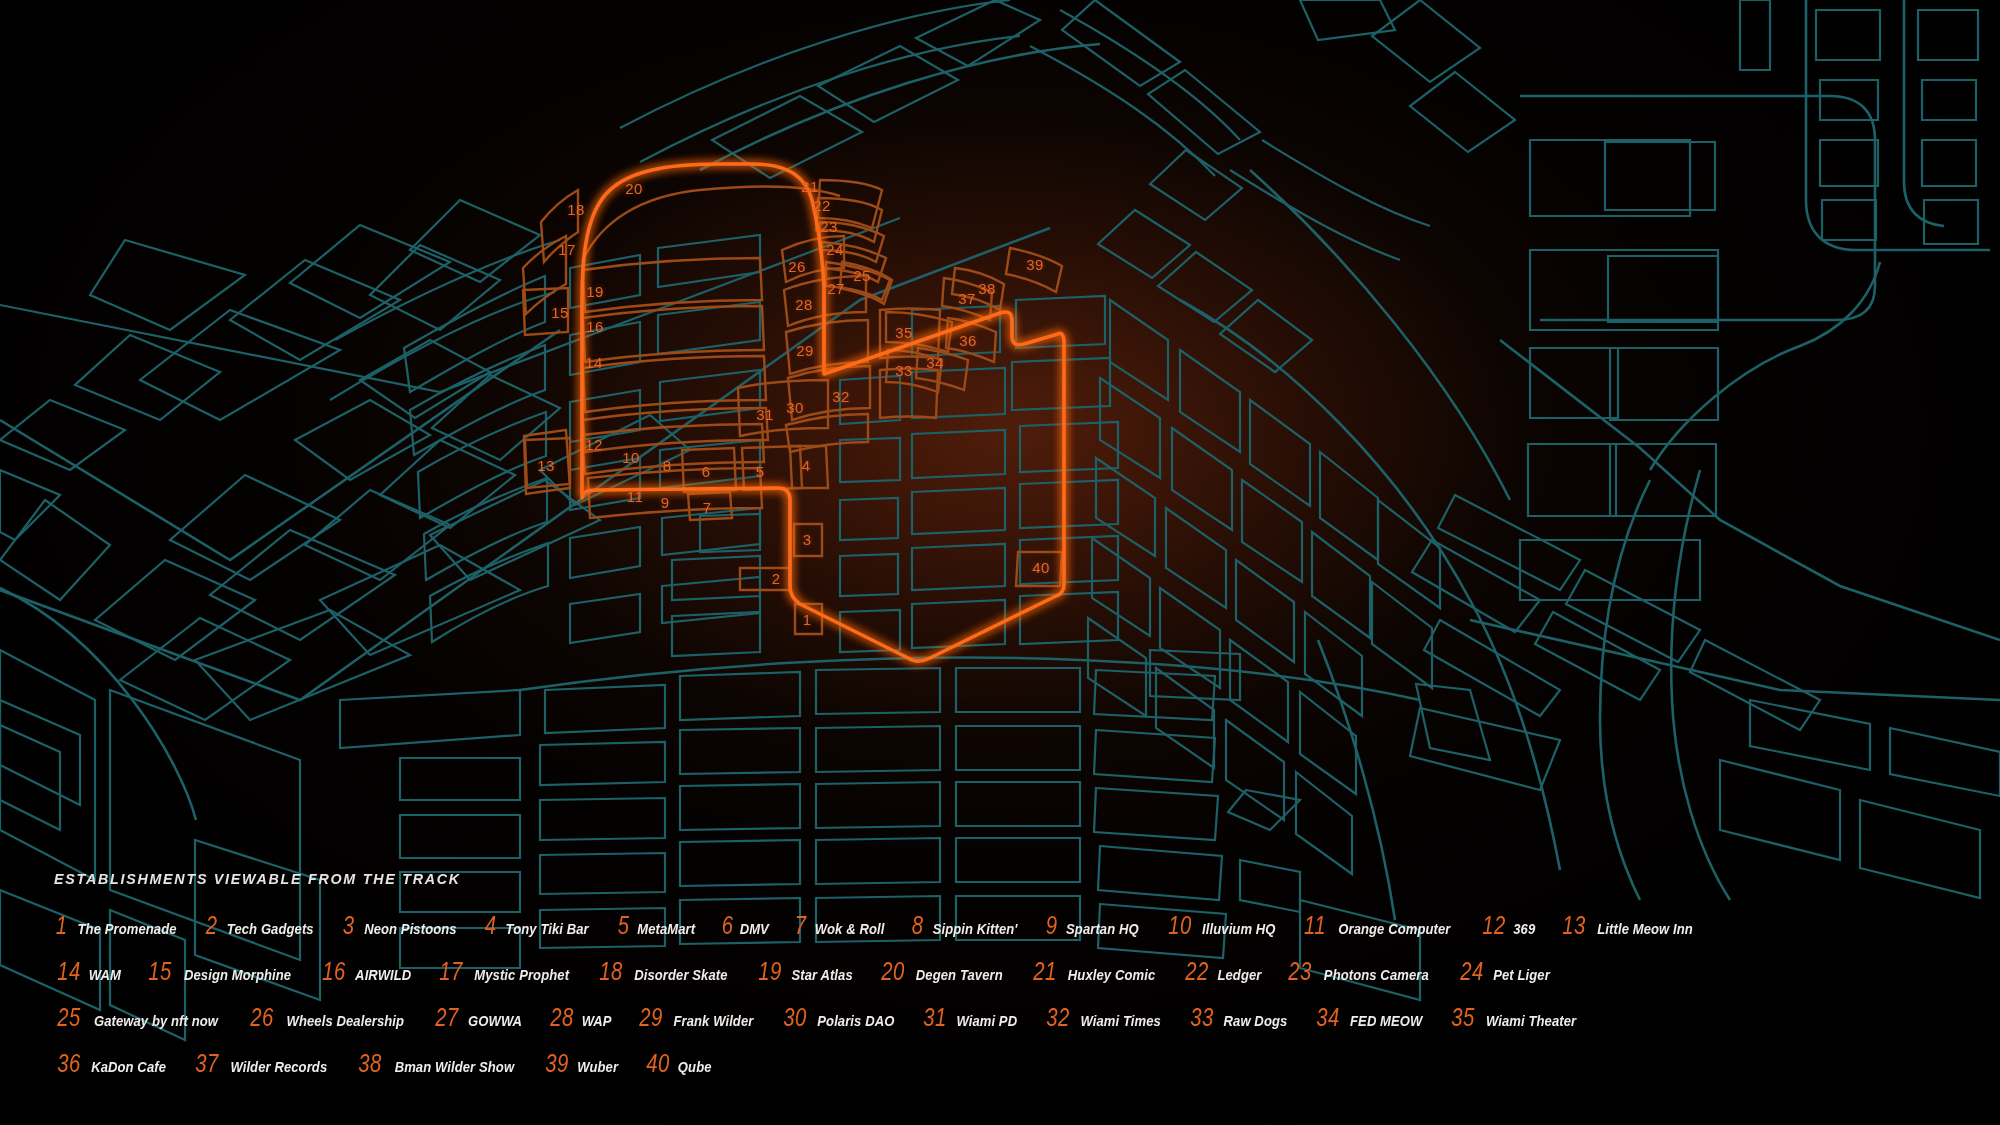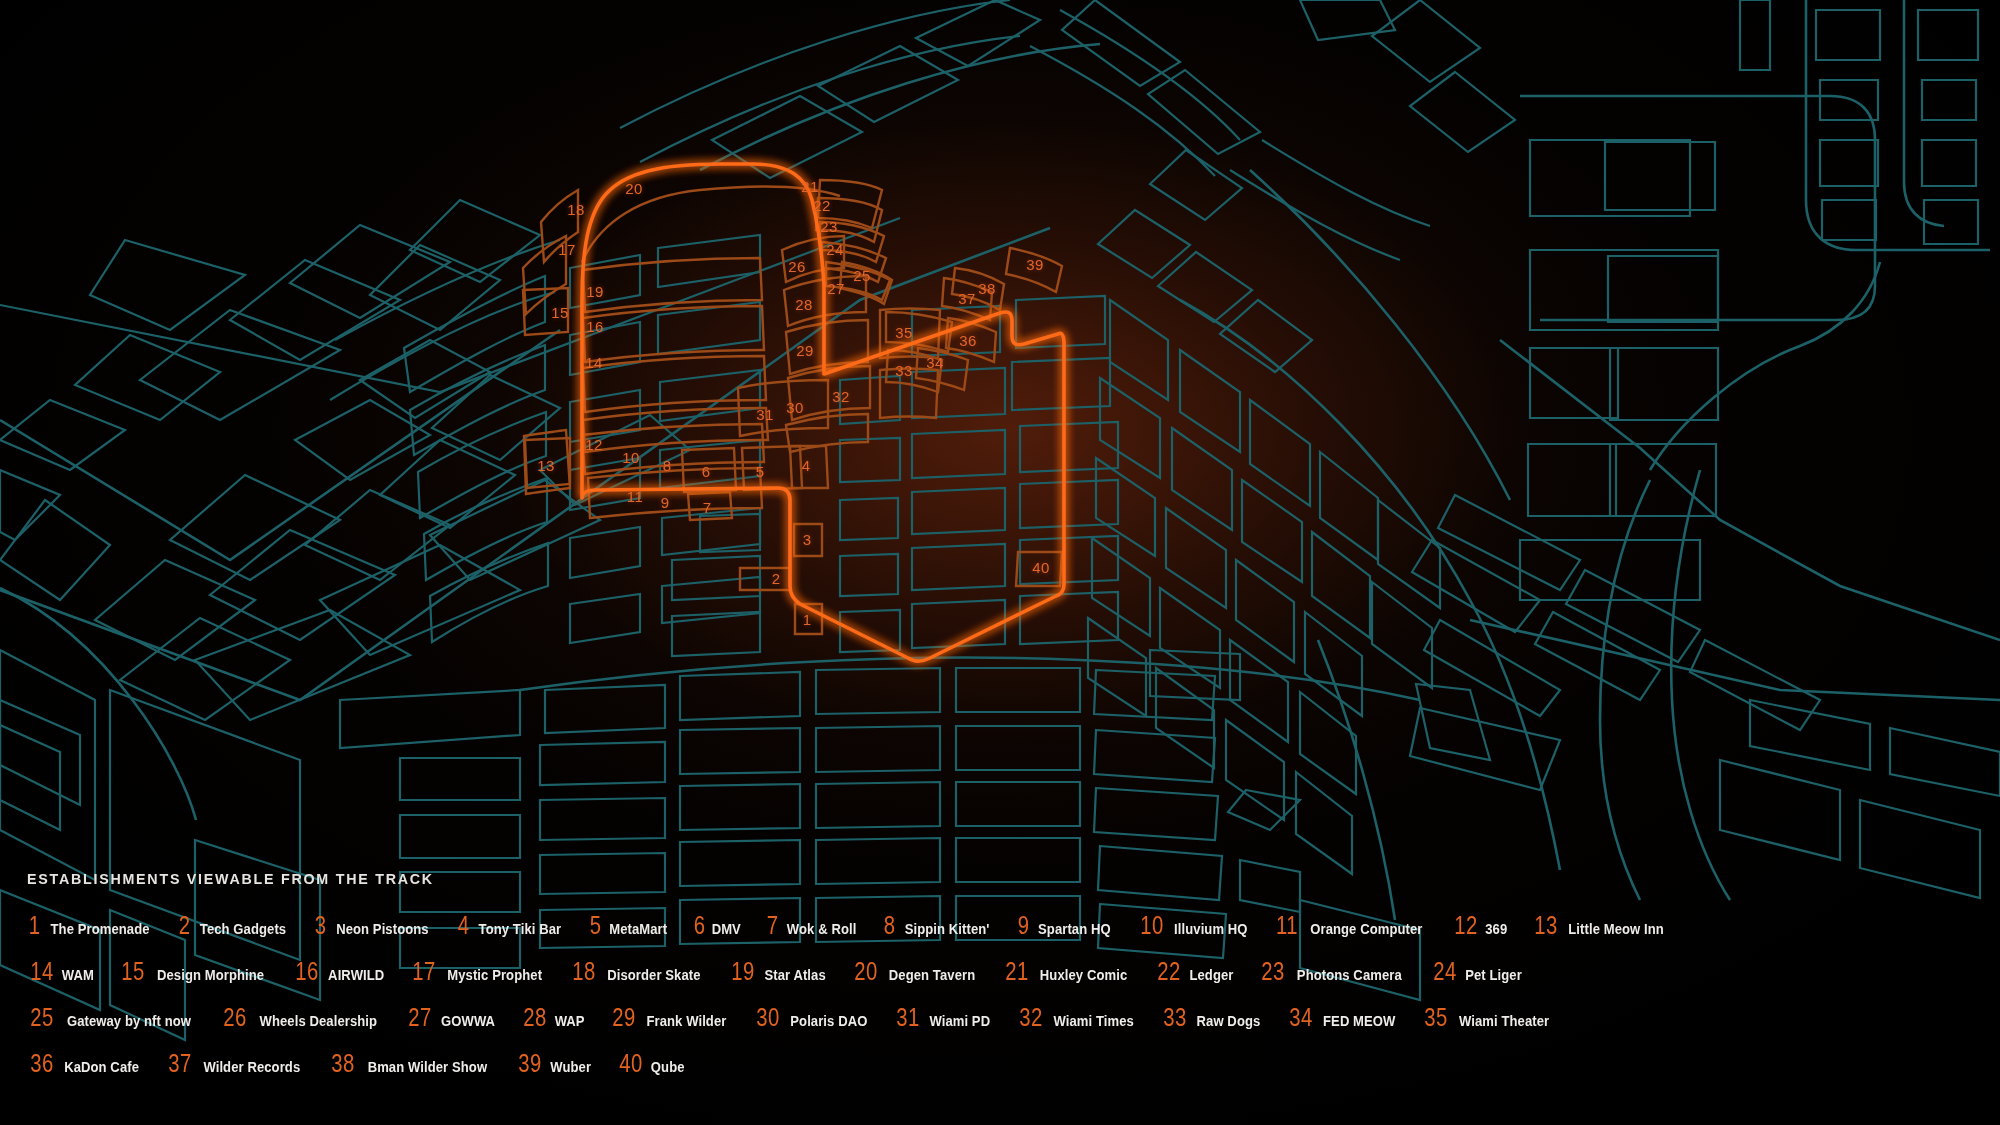--- a/index.html
+++ b/index.html
@@ -37,21 +37,21 @@
     color:#e2662a;
     font-family:"Liberation Sans", sans-serif;
     font-size:15px;
     letter-spacing:.4px;
     white-space:nowrap;
     transform:translate(-50%,-50%);
     text-shadow:0 0 5px rgba(200,70,16,.55);
   }
 
   
-  #legend { position:absolute; left:27px; top:870px; width:1920px; }
+  #legend { position:absolute; left:54px; top:870px; width:1920px;font-style:italic; }
   #legend-title {
     color:#e8e4e0;
     font-size:15.5px;
     font-weight:bold;
     letter-spacing:1.9px;
     transform:scaleX(.92);
     transform-origin:left center;
     margin-bottom:24px;
   }
   .legend-row {

